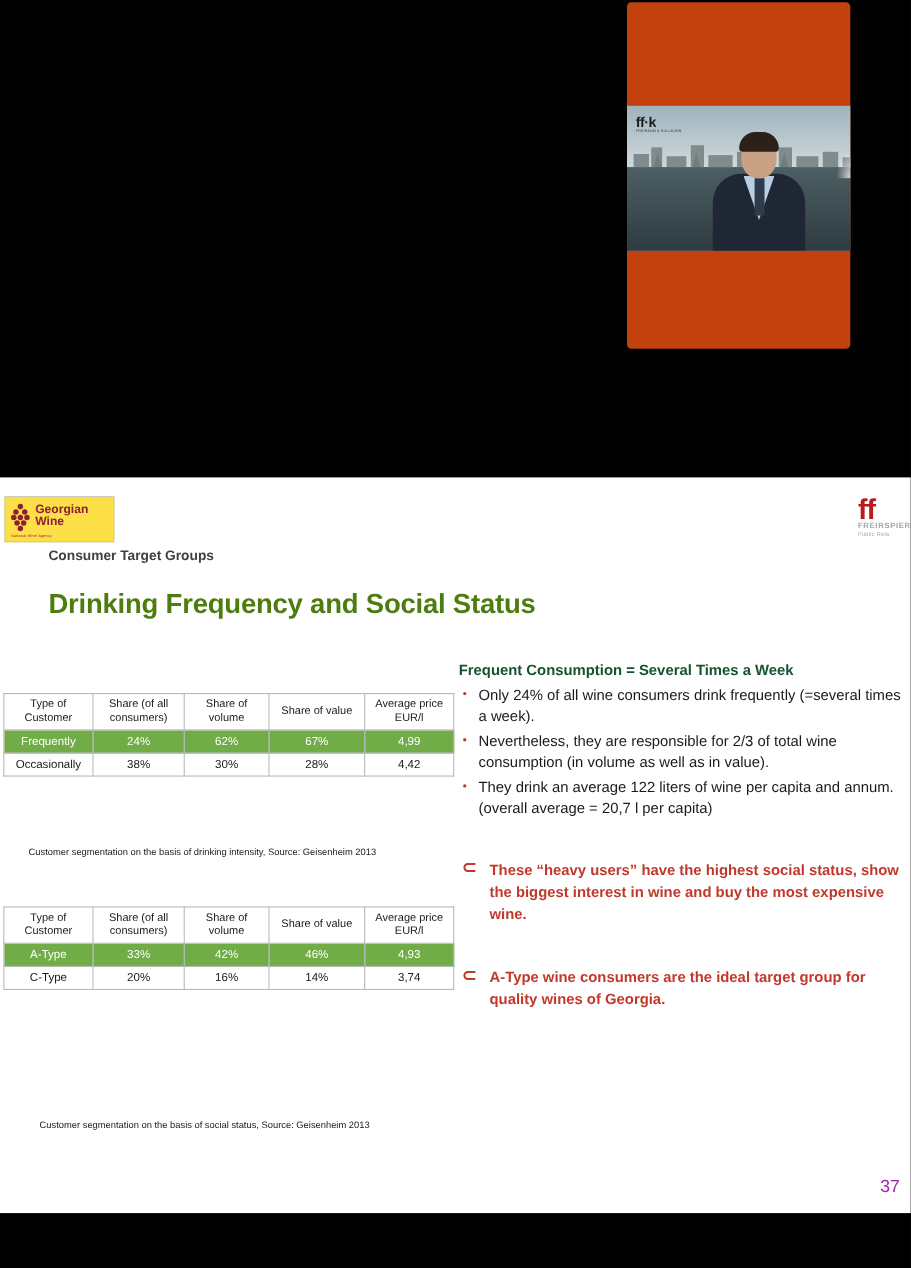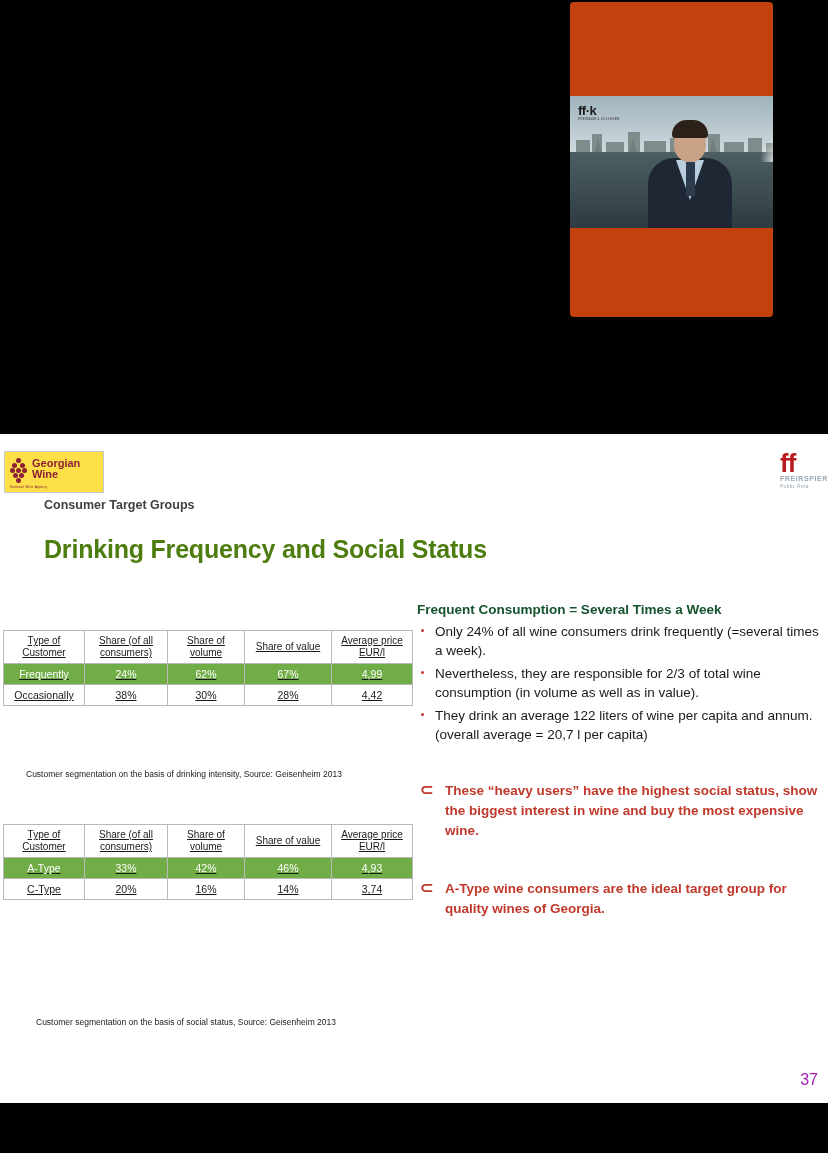--- a/index.html
+++ b/index.html
@@ -211,21 +211,20 @@
     letter-spacing: -.2px;
   }
 
   
   .data-table {
     position: absolute;
     border-collapse: collapse;
     font-size: 10.5px;
     color: #1a1a1a;
     table-layout: fixed;
-    text-decoration: underline;
   }
   .data-table th, .data-table td {
     border: 1px solid #b9b9b9;
     text-align: center;
     padding: 4px 2px;
     font-weight: normal;
     line-height: 12px;
   }
   .data-table thead th {
     background: #fff;

